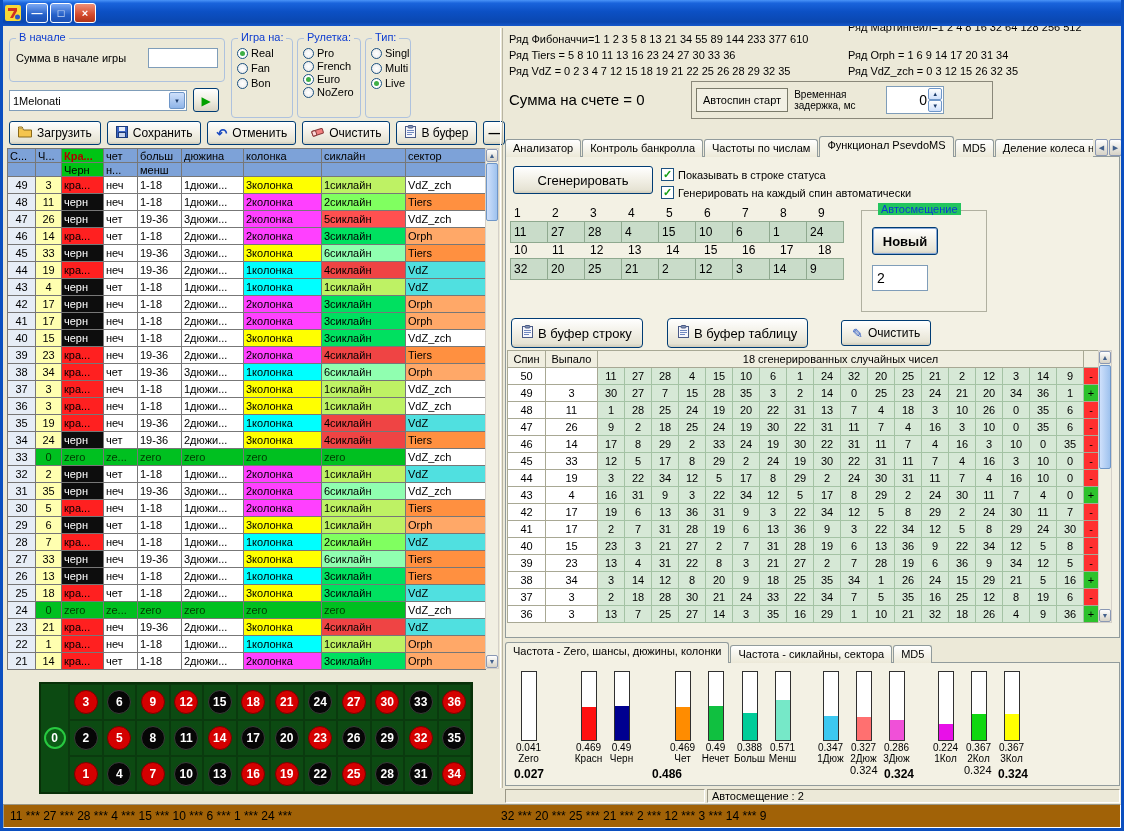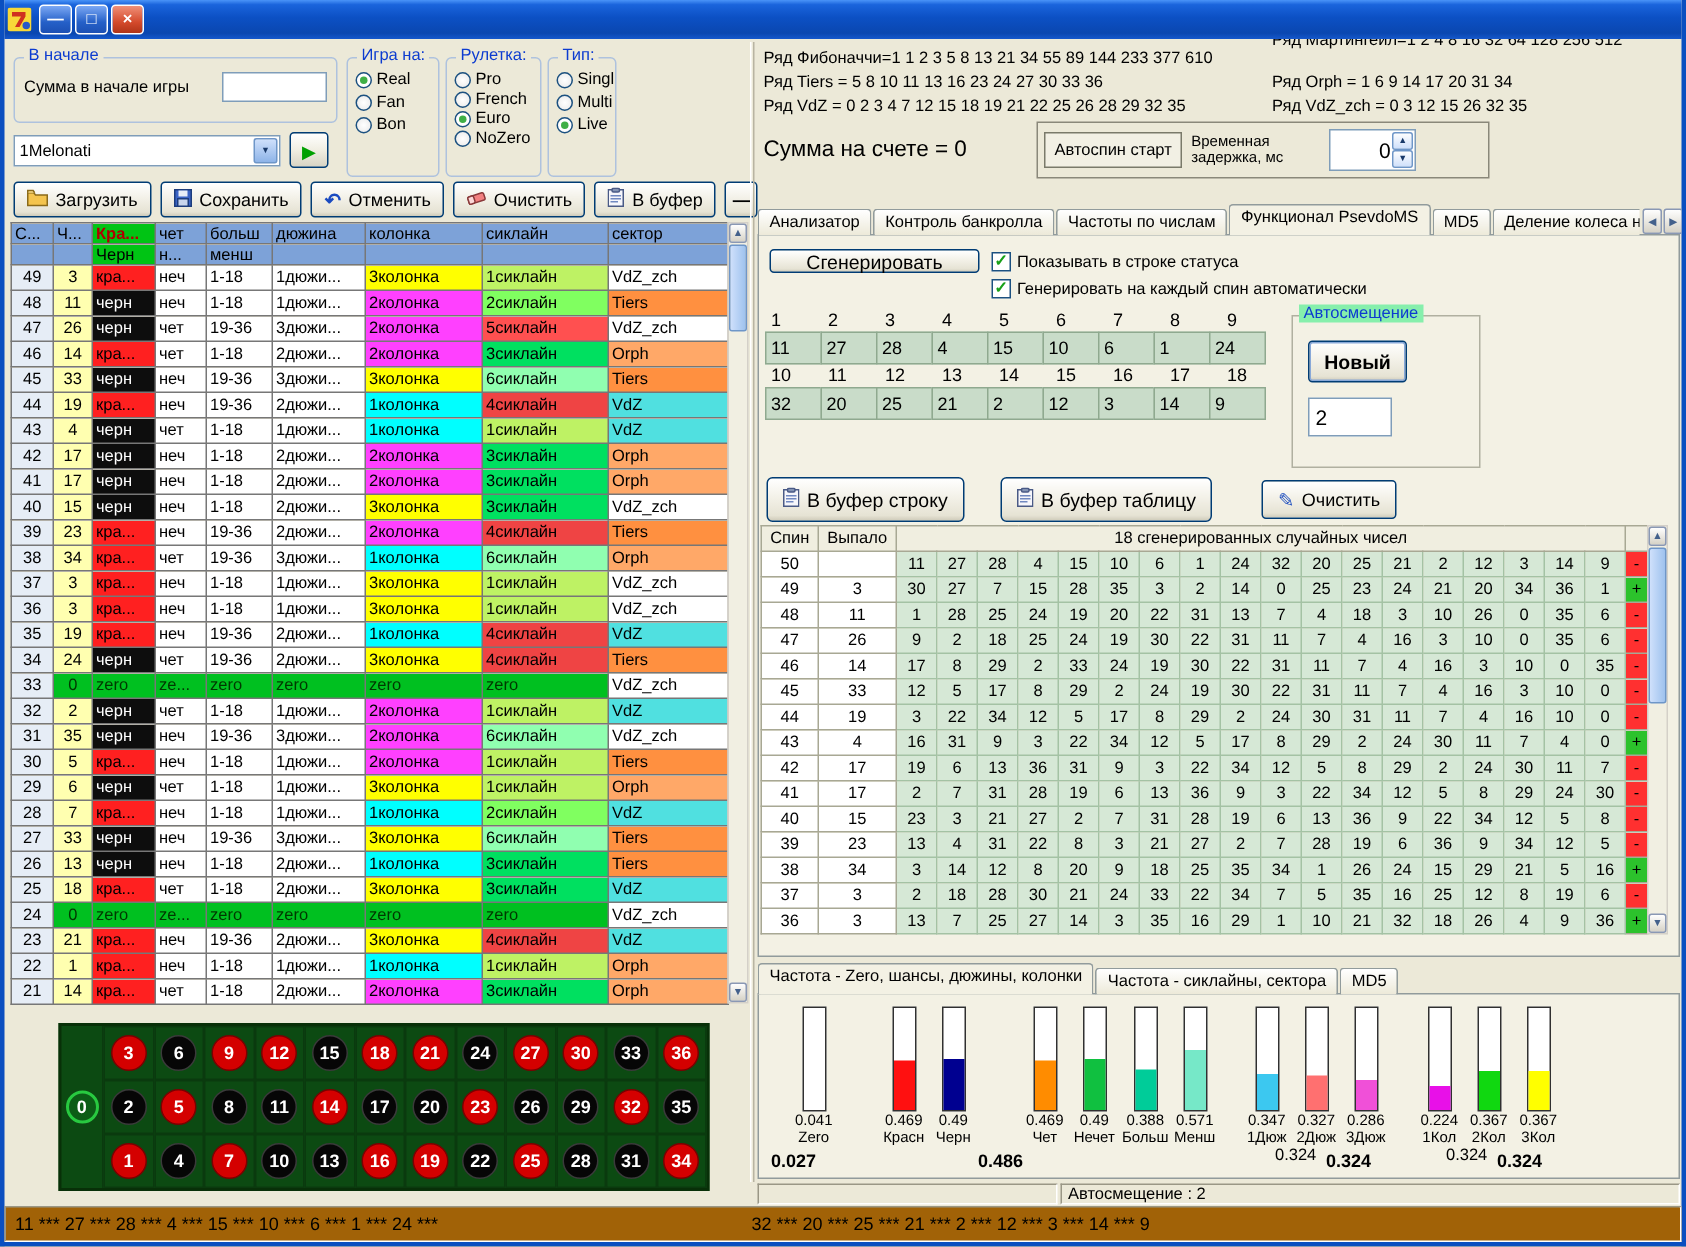--- a/index.html
+++ b/index.html
@@ -86,30 +86,30 @@
 .spin-up,.spin-dn{position:absolute;right:1px;width:14px;height:12px;font-size:6px;display:flex;align-items:center;justify-content:center;background:linear-gradient(#fefefe,#cfe0fb);border:1px solid #6e96c8;border-radius:2px;color:#1a3a6a}
 .spin-up{top:1px}.spin-dn{bottom:1px}
 
 .tabbar{position:absolute;left:502px;top:136px;height:21px;width:588px;display:flex;align-items:flex-end;overflow:hidden;z-index:3}
 .tab{height:18px;padding:2px 7px 0;font-size:11px;background:linear-gradient(#fff,#ece9d8);border:1px solid #919b9c;border-bottom:none;border-radius:3px 3px 0 0;margin-right:1px;white-space:nowrap}
 .tab.active{height:21px;background:#f3f1e4;position:relative;z-index:4}
 .tabscroll{position:absolute;left:1092px;top:139px;display:flex;gap:1px;z-index:4}
 .tsb{width:13px;height:17px;font-size:7px;display:flex;align-items:center;justify-content:center;background:linear-gradient(#fefefe,#d6d2c6);border:1px solid #8a98b4;color:#44618c;border-radius:2px}
 .tabpanel{position:absolute;left:502px;top:156px;width:615px;height:482px;background:#f3f1e4;border:1px solid #919b9c}
 
-.genbtn{position:absolute;left:510px;top:166px;width:140px;height:16px;font-size:13px}
+.genbtn{position:absolute;left:510px;top:166px;width:140px;height:28px;font-size:13px}
 .cb{position:absolute;display:flex;align-items:center;gap:4px;font-size:11px;white-space:nowrap}
 .cb1{left:658px;top:168px}.cb2{left:658px;top:186px}
 .cbx{width:13px;height:13px;border:1px solid #1c5180;background:#fff;color:#18a018;font-weight:bold;font-size:11px;line-height:11px;display:flex;align-items:center;justify-content:center;flex:0 0 13px}
 .ggrid{position:absolute;left:508px;top:206px}
 .grow{display:flex}
 .gh{width:38px;height:16px;font-size:12px;padding-left:3px}
 .gc{width:38px;height:22px;background:#c9dcc9;border:1px solid #8fa98f;margin-left:-1px;margin-top:-1px;font-size:12px;display:flex;align-items:center;padding-left:3px}
 .asbox{position:absolute;left:858px;top:210px;width:126px;height:102px;border:1px solid #b0b0a0}
-.asl{position:absolute;top:-8px;left:4px;background:#86efac;padding:0 3px;color:#0c3bd0;font-size:11px;white-space:nowrap}
+.asl{position:absolute;top:-8px;left:16px;background:#22c55e;padding:0 3px;color:#0c3bd0;font-size:11px;white-space:nowrap}
 .newbtn{position:absolute;left:10px;top:16px;width:66px;height:28px;font-size:13px;font-weight:bold;box-shadow:inset 0 0 0 1px #88a8d8}
 .shift-in{position:absolute;left:10px;top:54px;width:56px;height:26px;border:1px solid #7f9db9;font-size:14px;padding:2px 4px;font-family:inherit}
 .bufrow{position:absolute;left:508px;top:318px;height:30px;padding:0 10px;font-size:13px;border-radius:4px}
 .buftab{position:absolute;left:664px;top:318px;height:30px;padding:0 10px;font-size:13px;border-radius:4px}
 .clrbtn{position:absolute;left:838px;top:320px;height:26px;padding:0 10px;font-size:12px}
 
 .gtable{position:absolute;left:504px;top:350px;border-collapse:collapse;table-layout:fixed;font-size:11px}
 .gtable th,.gtable td{border:1px solid #a8a894;height:17px;padding:0;text-align:center;overflow:hidden;white-space:nowrap;font-weight:normal}
 .gth{background:#f0eee0;height:18px}
 .gn{background:#d6e8d6;border-color:#a4c2a4 !important}
@@ -1249,21 +1249,21 @@
     <div class="sb-btn dn">▼</div>
   </div>
 
   <div class="ftabbar">
       <div class="tab active">Частота - Zero, шансы, дюжины, колонки</div>
       <div class="tab">Частота - сиклайны, сектора</div>
       <div class="tab">MD5</div>
     </div>
   <div class="fpanel">
     <div class="fbars">
-        <div class="fitem" style="margin-left: 14px;">
+        <div class="fitem" style="margin-left: 0px;">
           <div class="fbar">
             <div class="ffill" style="height: 3px; background: rgb(255, 255, 255);"></div>
           </div>
           <div class="fval">0.041</div>
           <div class="fname">Zero</div>
         </div>
         <div class="fitem" style="margin-left: 27px;">
           <div class="fbar">
             <div class="ffill" style="height: 33px; background: rgb(255, 16, 16);"></div>
           </div>

